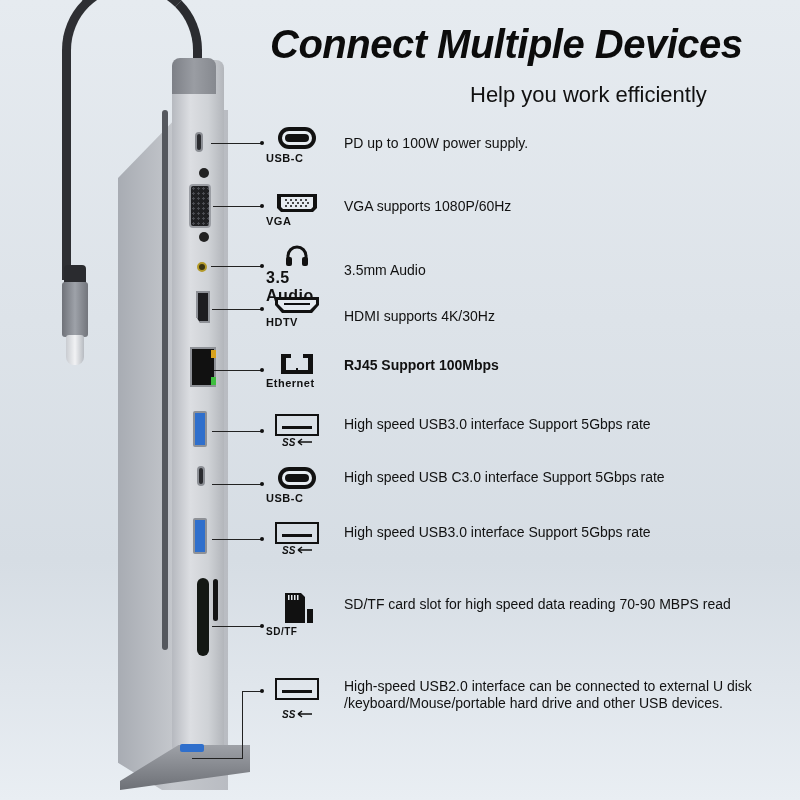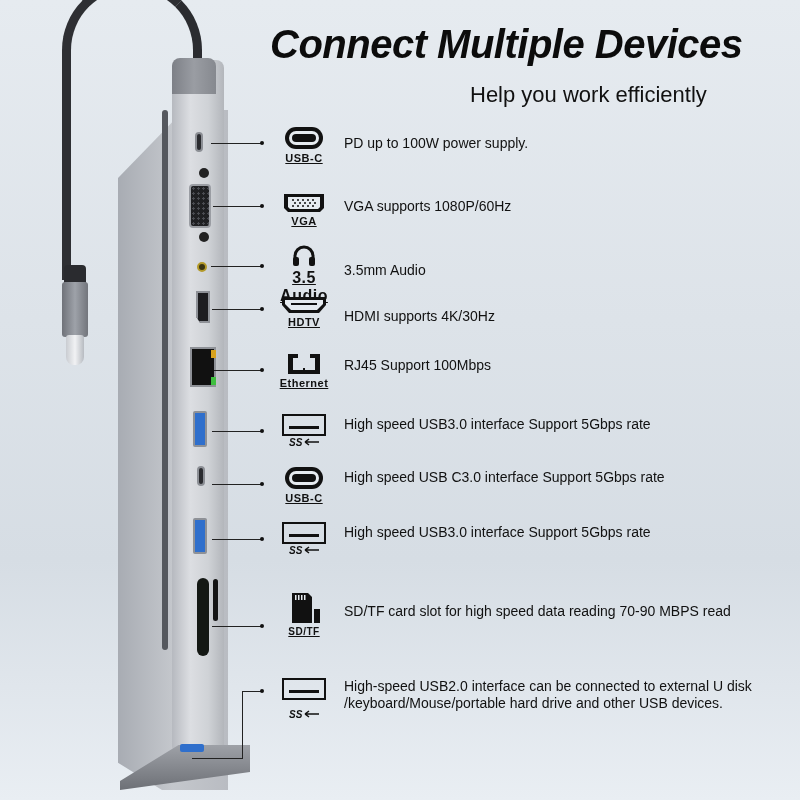--- a/index.html
+++ b/index.html
@@ -76,21 +76,21 @@
   .p-rj45-led1 { width:5px; height:8px; background:#d8a21e; }
   .p-rj45-led2 { width:5px; height:8px; background:#3fbf3f; }
   .p-usba { width:14px; height:36px; background:#2f6fcc; border:2px solid #8e9197; border-radius:2px; }
   .p-sd { width:12px; height:78px; background:#141814; border-radius:6px; }
   .p-tf { width:5px; height:42px; background:#141414; border-radius:3px; }
   .leader { position:absolute; height:1px; background:#222; }
   .leader-v { position:absolute; width:1px; background:#222; }
   .dot { position:absolute; width:4px; height:4px; background:#111; border-radius:50%; }
   
   .feature { position:absolute; left:266px; }
-  .icon-box { position:absolute; left:7px; width:62px; text-align:center;text-decoration:underline; }
+  .icon-box { position:absolute; left:0; width:62px; text-align:left; }
   .icon-label { display:block; font-size:11px; font-weight:bold; letter-spacing:0.5px; color:#111; margin-top:2px; }
   .desc { position:absolute; left:78px; font-size:14px; line-height:17px; color:#111; white-space:nowrap; }
   svg { display:block; margin:0 auto; }
 </style>
 </head>
 <body>
 
 <div class="title">Connect Multiple Devices</div>
 <div class="subtitle">Help you work efficiently</div>
 
@@ -210,21 +210,21 @@
 </div>
 
 <div class="feature" style="top:353px;">
   <div class="icon-box">
     <svg width="34" height="22" viewBox="0 0 34 22">
         <path d="M1 1 H11 V5 H6 V21 H1 Z M33 1 H23 V5 H28 V21 H33 Z M6 17 H28 V21 H6 Z" fill="#111"></path>
         <rect x="16" y="15" width="2" height="2" fill="#111"></rect>
       </svg>
     <span class="icon-label">Ethernet</span>
   </div>
-  <div class="desc" style="top:4px;">RJ45 Support 100Mbps</div>
+  <div class="desc" style="top:4px;font-weight:bold;">RJ45 Support 100Mbps</div>
 </div>
 
 <div class="feature" style="top:414px;">
   <div class="icon-box">
     <svg width="46" height="34" viewBox="0 0 46 34">
         <rect x="2" y="1" width="42" height="20" fill="none" stroke="#111" stroke-width="2"></rect>
         <rect x="8" y="12" width="30" height="3" fill="#111"></rect>
         <text x="8" y="32" font-size="10" font-style="italic" font-weight="bold" font-family="Liberation Sans, sans-serif" fill="#111">SS</text>
         <path d="M24 28 H38 M24 28 L28 25 M24 28 L28 31" stroke="#111" stroke-width="1.5" fill="none"></path>
       </svg>
@@ -263,21 +263,21 @@
         <g fill="#e6ebf0">
           <rect x="11" y="3" width="1.5" height="5"></rect>
           <rect x="14" y="3" width="1.5" height="5"></rect>
           <rect x="17" y="3" width="1.5" height="5"></rect>
           <rect x="20" y="3" width="1.5" height="5"></rect>
         </g>
         <path d="M30 17 H36 V31 H30 Z" fill="#111"></path>
       </svg>
     <span class="icon-label" style="font-size:10px;">SD/TF</span>
   </div>
-  <div class="desc" style="top:11px;">
+  <div class="desc" style="top:4px;">
     <div>SD/TF card slot for high speed data reading 70-90 MBPS read</div>
   </div>
 </div>
 
 <div class="feature" style="top:678px;">
   <div class="icon-box">
     <svg width="46" height="44" viewBox="0 0 46 44">
         <rect x="2" y="1" width="42" height="20" fill="none" stroke="#111" stroke-width="2"></rect>
         <rect x="8" y="12" width="30" height="3" fill="#111"></rect>
         <text x="8" y="40" font-size="10" font-style="italic" font-weight="bold" font-family="Liberation Sans, sans-serif" fill="#111">SS</text>

